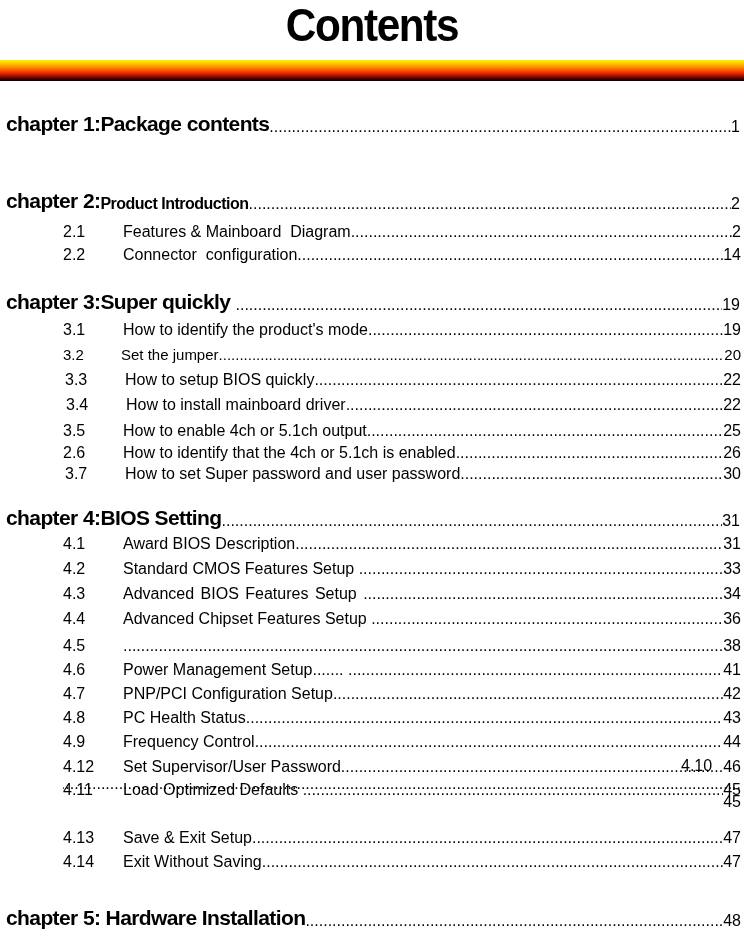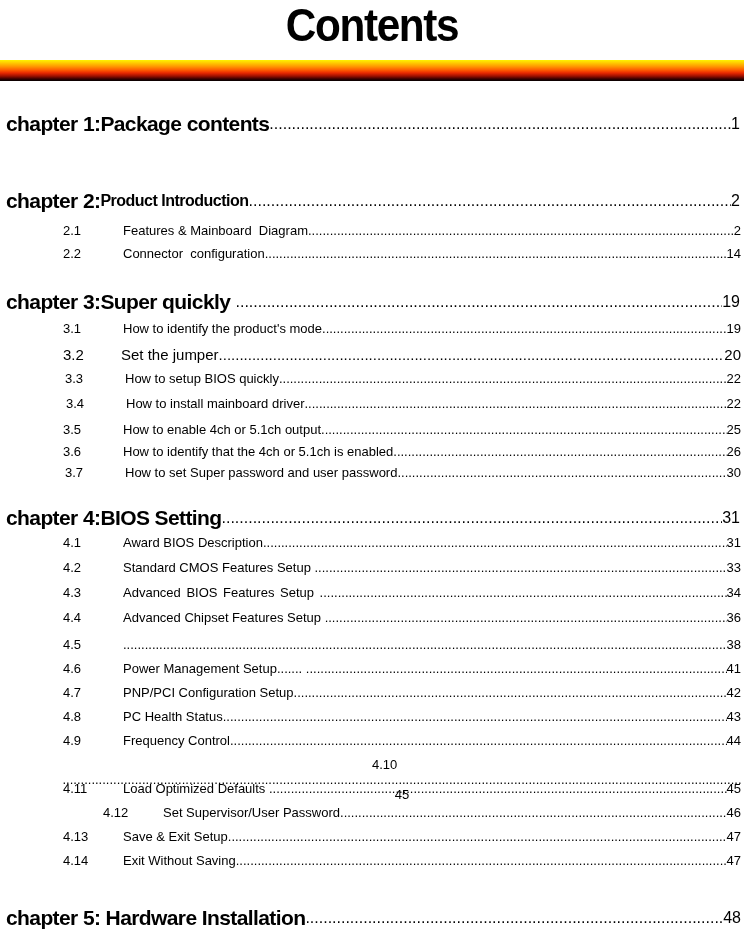--- a/index.html
+++ b/index.html
@@ -1,30 +1,30 @@
 <!DOCTYPE html>
 <html><head>
 <meta charset="utf-8">
 <style>
   html, body { margin: 0; padding: 0; background: #ffffff; }
   body { width: 744px; height: 937px; position: relative; overflow: hidden; font-family: "Liberation Sans", sans-serif; color: #000; }
   .title { position: absolute; left: 0; top: -2px; width: 744px; text-align: center; font-weight: bold; font-size: 46px; letter-spacing: -1.5px; transform: scaleX(0.92); }
   .bar { position: absolute; left: 0; top: 60px; width: 744px; height: 21px;
          background: linear-gradient(to bottom, #fff200 0%, #ffd000 12%, #ff9a00 30%, #ff5a00 48%, #e82800 62%, #a01000 76%, #3a0000 90%, #000000 100%); }
   .toc { position: absolute; left: 0; top: 0; width: 744px; }
-  .row { position: absolute; display: flex; align-items: center; white-space: nowrap; overflow: hidden; }
+  .row { position: absolute; display: flex; align-items: flex-end; white-space: nowrap; overflow: hidden; }
   .row .leader { flex: 1; overflow: hidden; white-space: nowrap; color: #000; }
   .row .leader::before { content: "......................................................................................................................................................................................................................................................................"; }
   .row .page { flex: none; }
   .chapter { left: 6px; right: 4px; font-size: 16px; }
   .chapter .ch-prefix { font-weight: bold; font-size: 21px; letter-spacing: -0.6px; }
   .chapter .ch-title { font-weight: bold; font-size: 21px; letter-spacing: -0.6px; }
   .chapter .ch-title.small { font-size: 16px; letter-spacing: -0.5px; }
   .chapter .leader, .chapter .page { font-size: 16px; }
-  .section { left: 63px; right: 3px; font-size: 13px; }
+  .section { left: 63px; right: 3px; font-size: 16px; }
   .section .num { display: inline-block; width: 60px; flex: none; }
   .section .label { flex: none; }
 </style>
 </head>
 <body>
 
 <div class="title">Contents</div>
 <div class="bar"></div>
 
 <div class="toc">
@@ -85,21 +85,21 @@
     <span class="leader"></span>
     <span class="page">22</span>
   </div>
   <div class="row section" style="top:422px;">
     <span class="num">3.5</span>
     <span class="label">How to enable 4ch or 5.1ch output</span>
     <span class="leader"></span>
     <span class="page">25</span>
   </div>
   <div class="row section" style="top:444px;">
-    <span class="num">3.6</span>
+    <span class="num">2.6</span>
     <span class="label">How to identify that the 4ch or 5.1ch is enabled</span>
     <span class="leader"></span>
     <span class="page">26</span>
   </div>
   <div class="row section" style="top:465px; left:65px;">
     <span class="num">3.7</span>
     <span class="label">How to set Super password and user password</span>
     <span class="leader"></span>
     <span class="page">30</span>
   </div>
@@ -167,21 +167,21 @@
     <span class="num">4.10</span>
     <span class="leader"></span>
     <span class="page">45</span>
   </div>
   <div class="row section" style="top:781px;">
     <span class="num">4.11</span>
     <span class="label" style="white-space:pre">Load Optimized Defaults </span>
     <span class="leader"></span>
     <span class="page">45</span>
   </div>
-  <div class="row section" style="top:805px;margin-left:40px;">
+  <div class="row section" style="top:758px;">
     <span class="num">4.12</span>
     <span class="label">Set Supervisor/User Password</span>
     <span class="leader"></span>
     <span class="page">46</span>
   </div>
   <div class="row section" style="top:829px;">
     <span class="num">4.13</span>
     <span class="label">Save &amp; Exit Setup</span>
     <span class="leader"></span>
     <span class="page">47</span>

